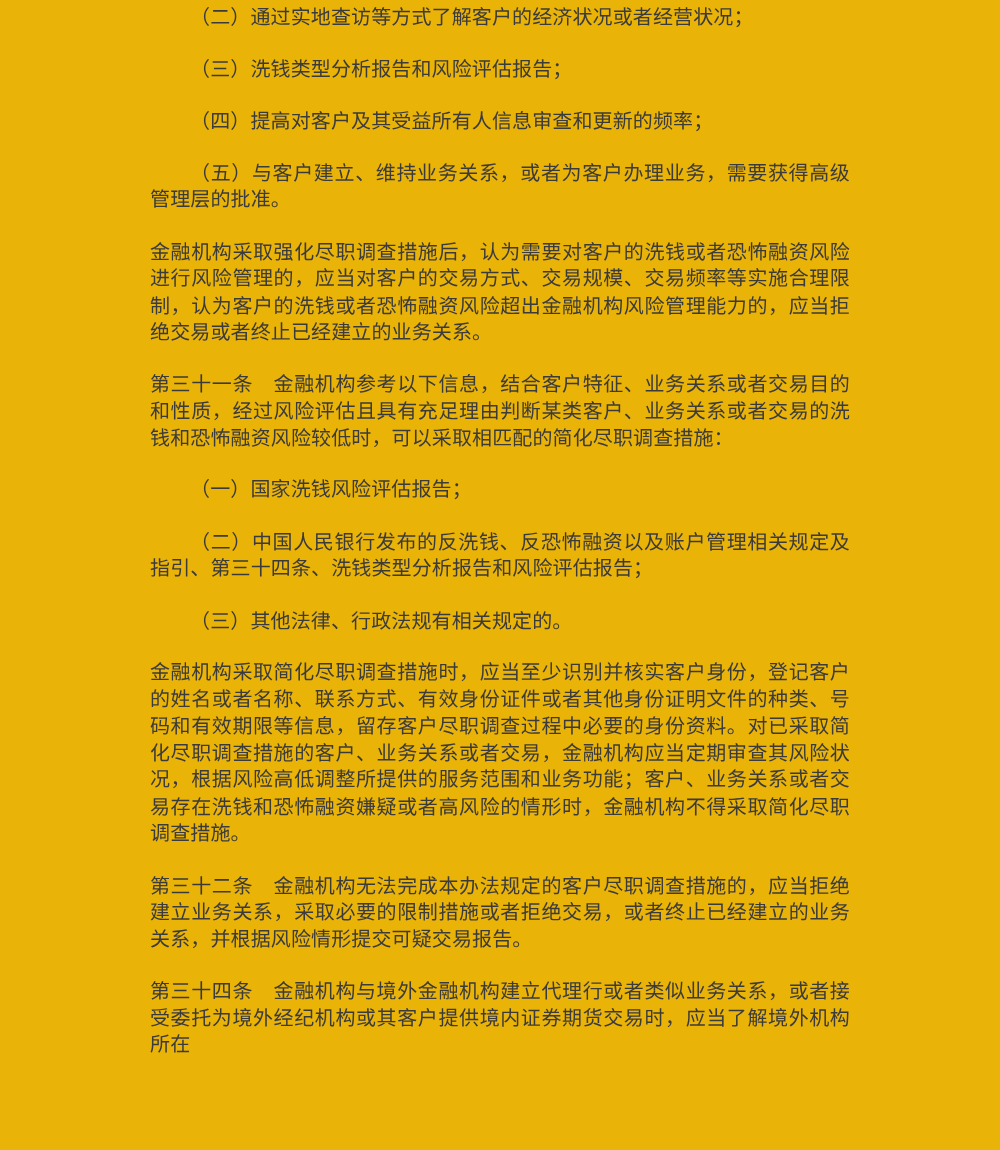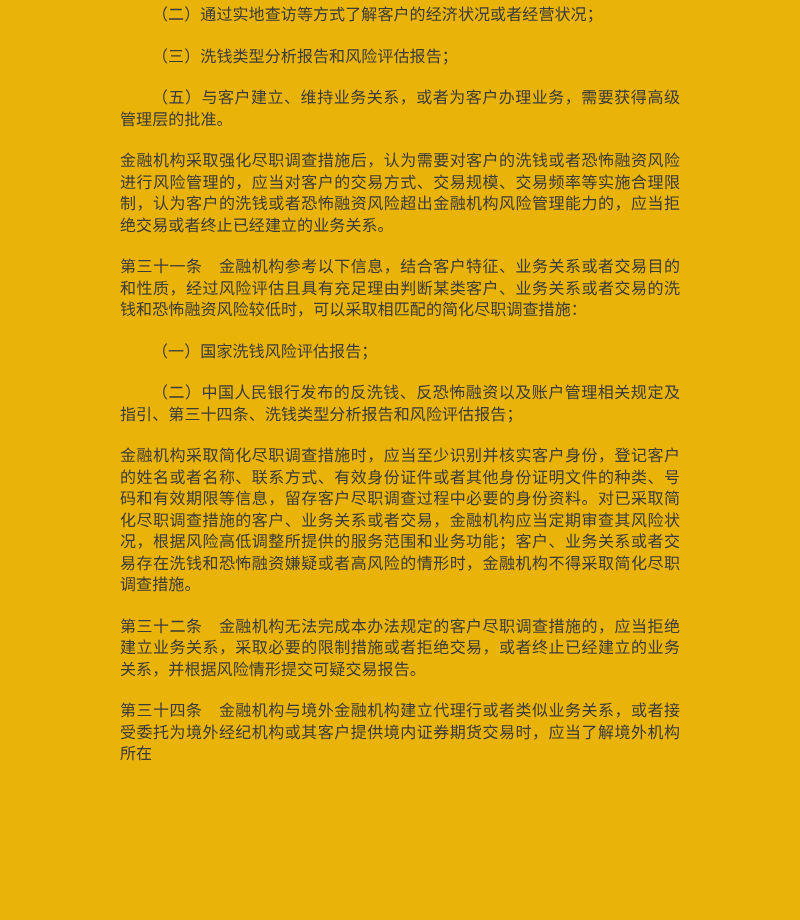--- a/index.html
+++ b/index.html
@@ -38,21 +38,23 @@
   .para-section {
     text-indent: 0;
   }
 </style>
 </head>
 <body>
 
 <div class="doc-page">
   <p class="para-item">（二）通过实地查访等方式了解客户的经济状况或者经营状况；</p>
   <p class="para-item">（三）洗钱类型分析报告和风险评估报告；</p>
+  <p class="para-item">（四）提高对客户及其受益所有人信息审查和更新的频率；</p>
   <p class="para-item">（五）与客户建立、维持业务关系，或者为客户办理业务，需要获得高级管理层的批准。</p>
   <p class="para-body">金融机构采取强化尽职调查措施后，认为需要对客户的洗钱或者恐怖融资风险进行风险管理的，应当对客户的交易方式、交易规模、交易频率等实施合理限制，认为客户的洗钱或者恐怖融资风险超出金融机构风险管理能力的，应当拒绝交易或者终止已经建立的业务关系。</p>
   <p class="para-article">第三十一条　金融机构参考以下信息，结合客户特征、业务关系或者交易目的和性质，经过风险评估且具有充足理由判断某类客户、业务关系或者交易的洗钱和恐怖融资风险较低时，可以采取相匹配的简化尽职调查措施：</p>
   <p class="para-item">（一）国家洗钱风险评估报告；</p>
   <p class="para-item">（二）中国人民银行发布的反洗钱、反恐怖融资以及账户管理相关规定及指引、第三十四条、洗钱类型分析报告和风险评估报告；</p>
+  <p class="para-item">（三）其他法律、行政法规有相关规定的。</p>
   <p class="para-body">金融机构采取简化尽职调查措施时，应当至少识别并核实客户身份，登记客户的姓名或者名称、联系方式、有效身份证件或者其他身份证明文件的种类、号码和有效期限等信息，留存客户尽职调查过程中必要的身份资料。对已采取简化尽职调查措施的客户、业务关系或者交易，金融机构应当定期审查其风险状况，根据风险高低调整所提供的服务范围和业务功能；客户、业务关系或者交易存在洗钱和恐怖融资嫌疑或者高风险的情形时，金融机构不得采取简化尽职调查措施。</p>
   <p class="para-article">第三十二条　金融机构无法完成本办法规定的客户尽职调查措施的，应当拒绝建立业务关系，采取必要的限制措施或者拒绝交易，或者终止已经建立的业务关系，并根据风险情形提交可疑交易报告。</p>
   <p class="para-article">第三十四条　金融机构与境外金融机构建立代理行或者类似业务关系，或者接受委托为境外经纪机构或其客户提供境内证券期货交易时，应当了解境外机构所在</p>
 </div>
 
 </body></html>

